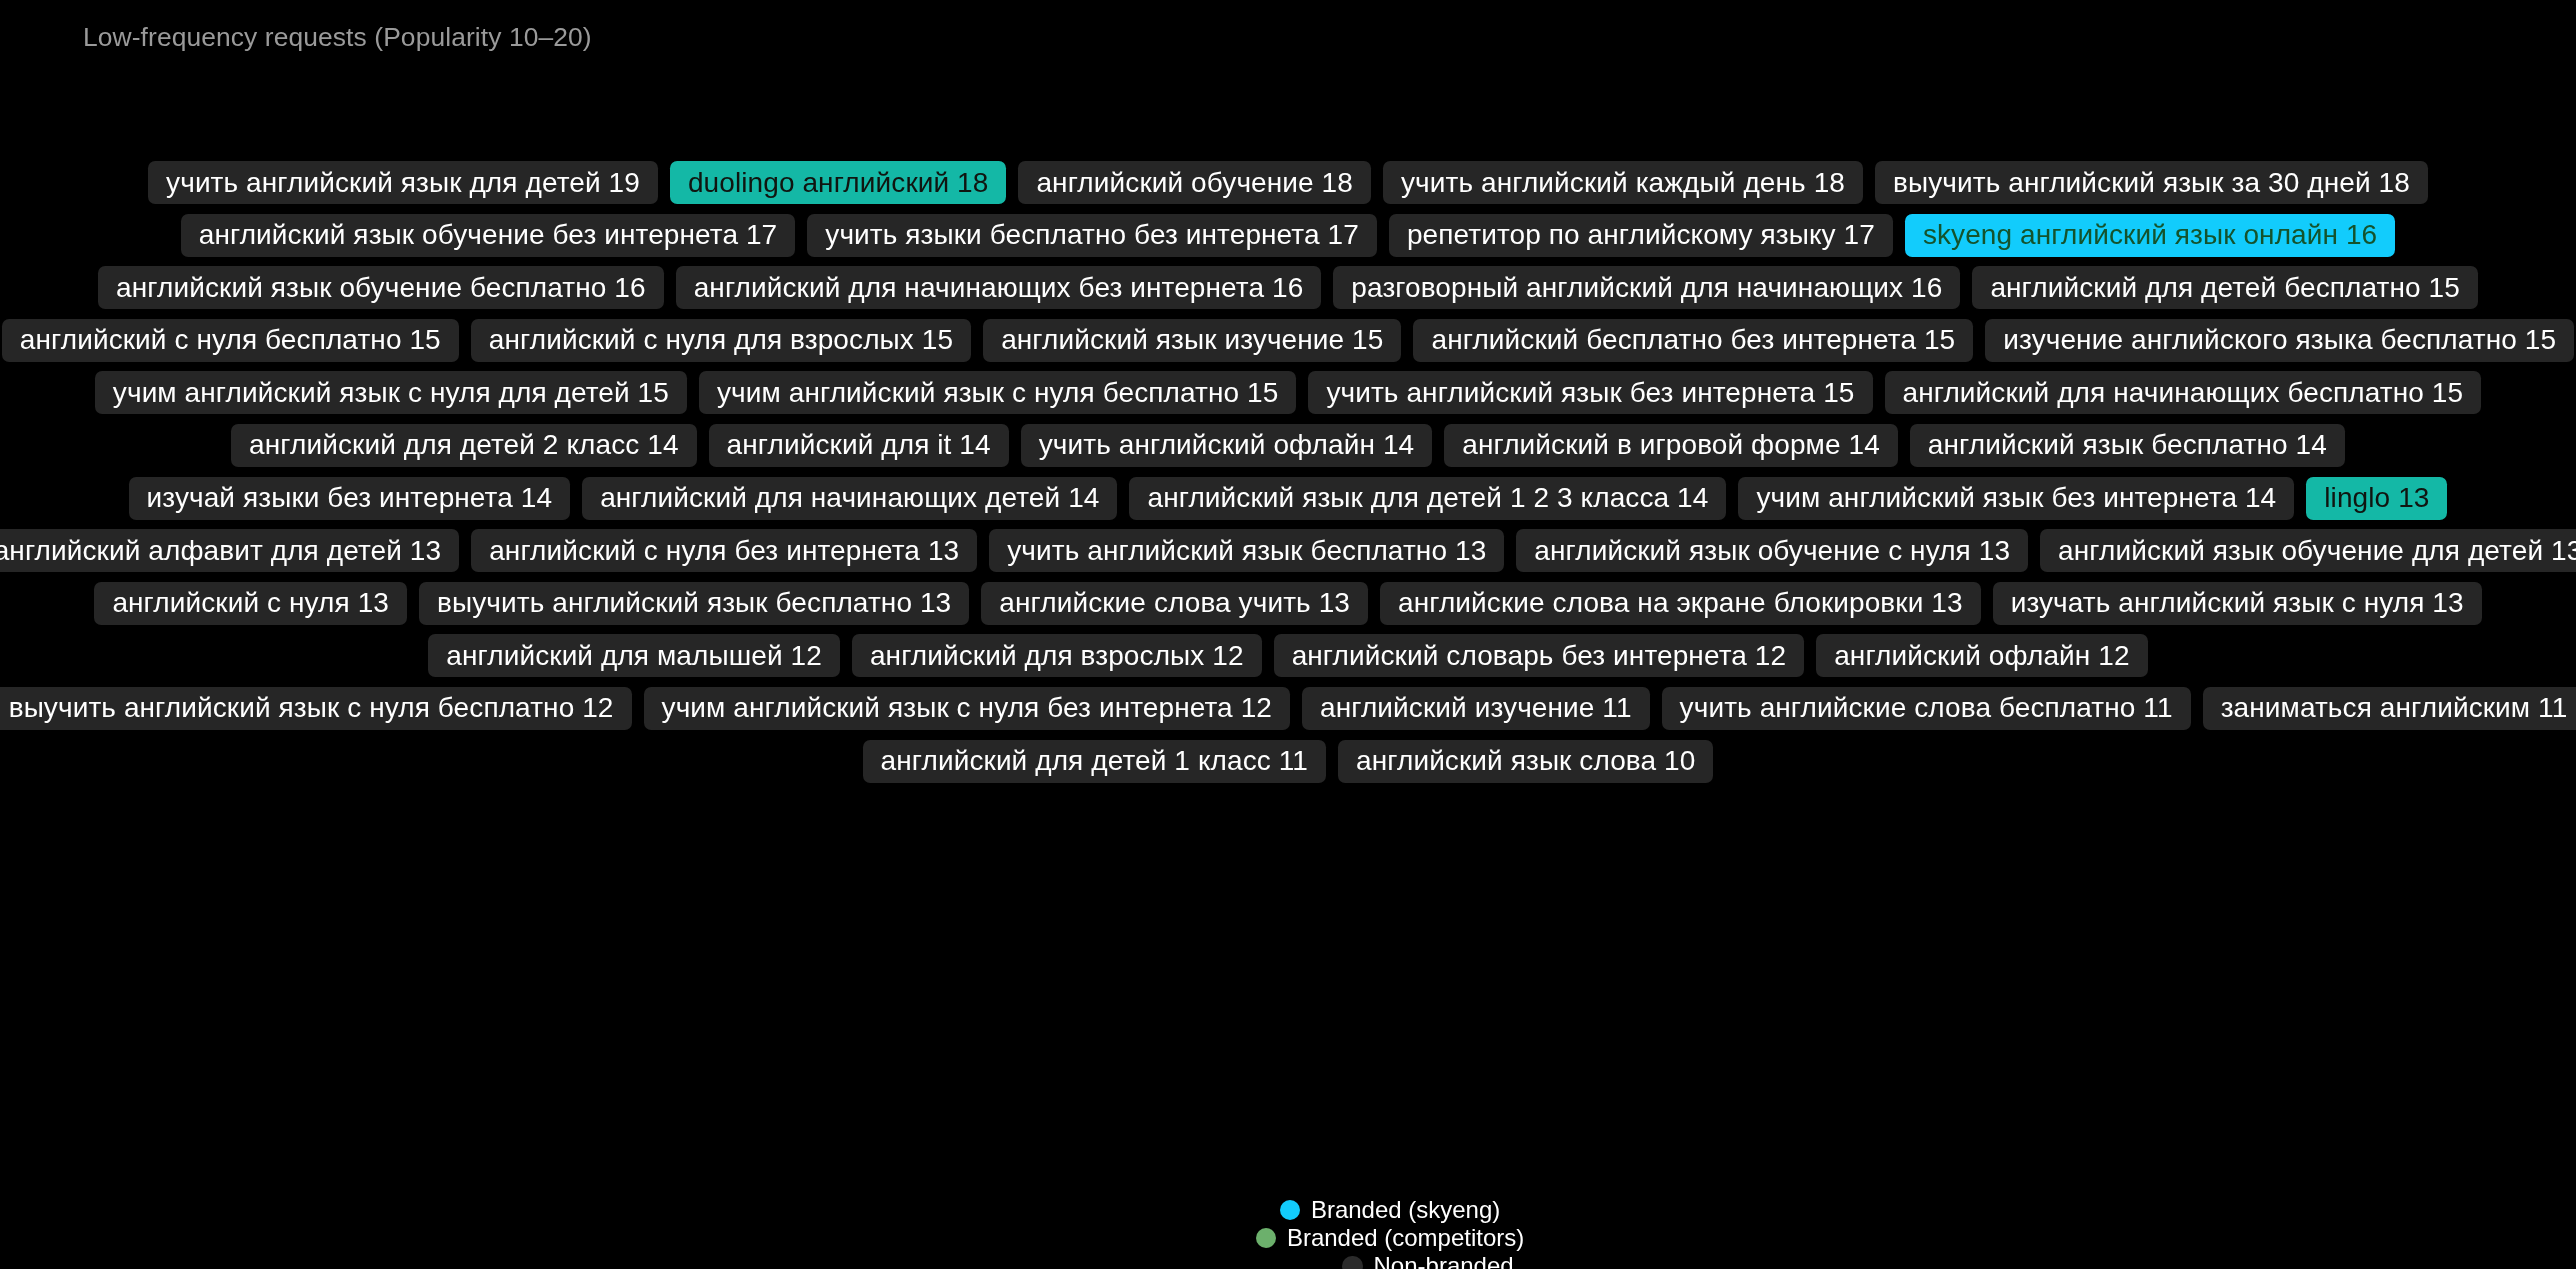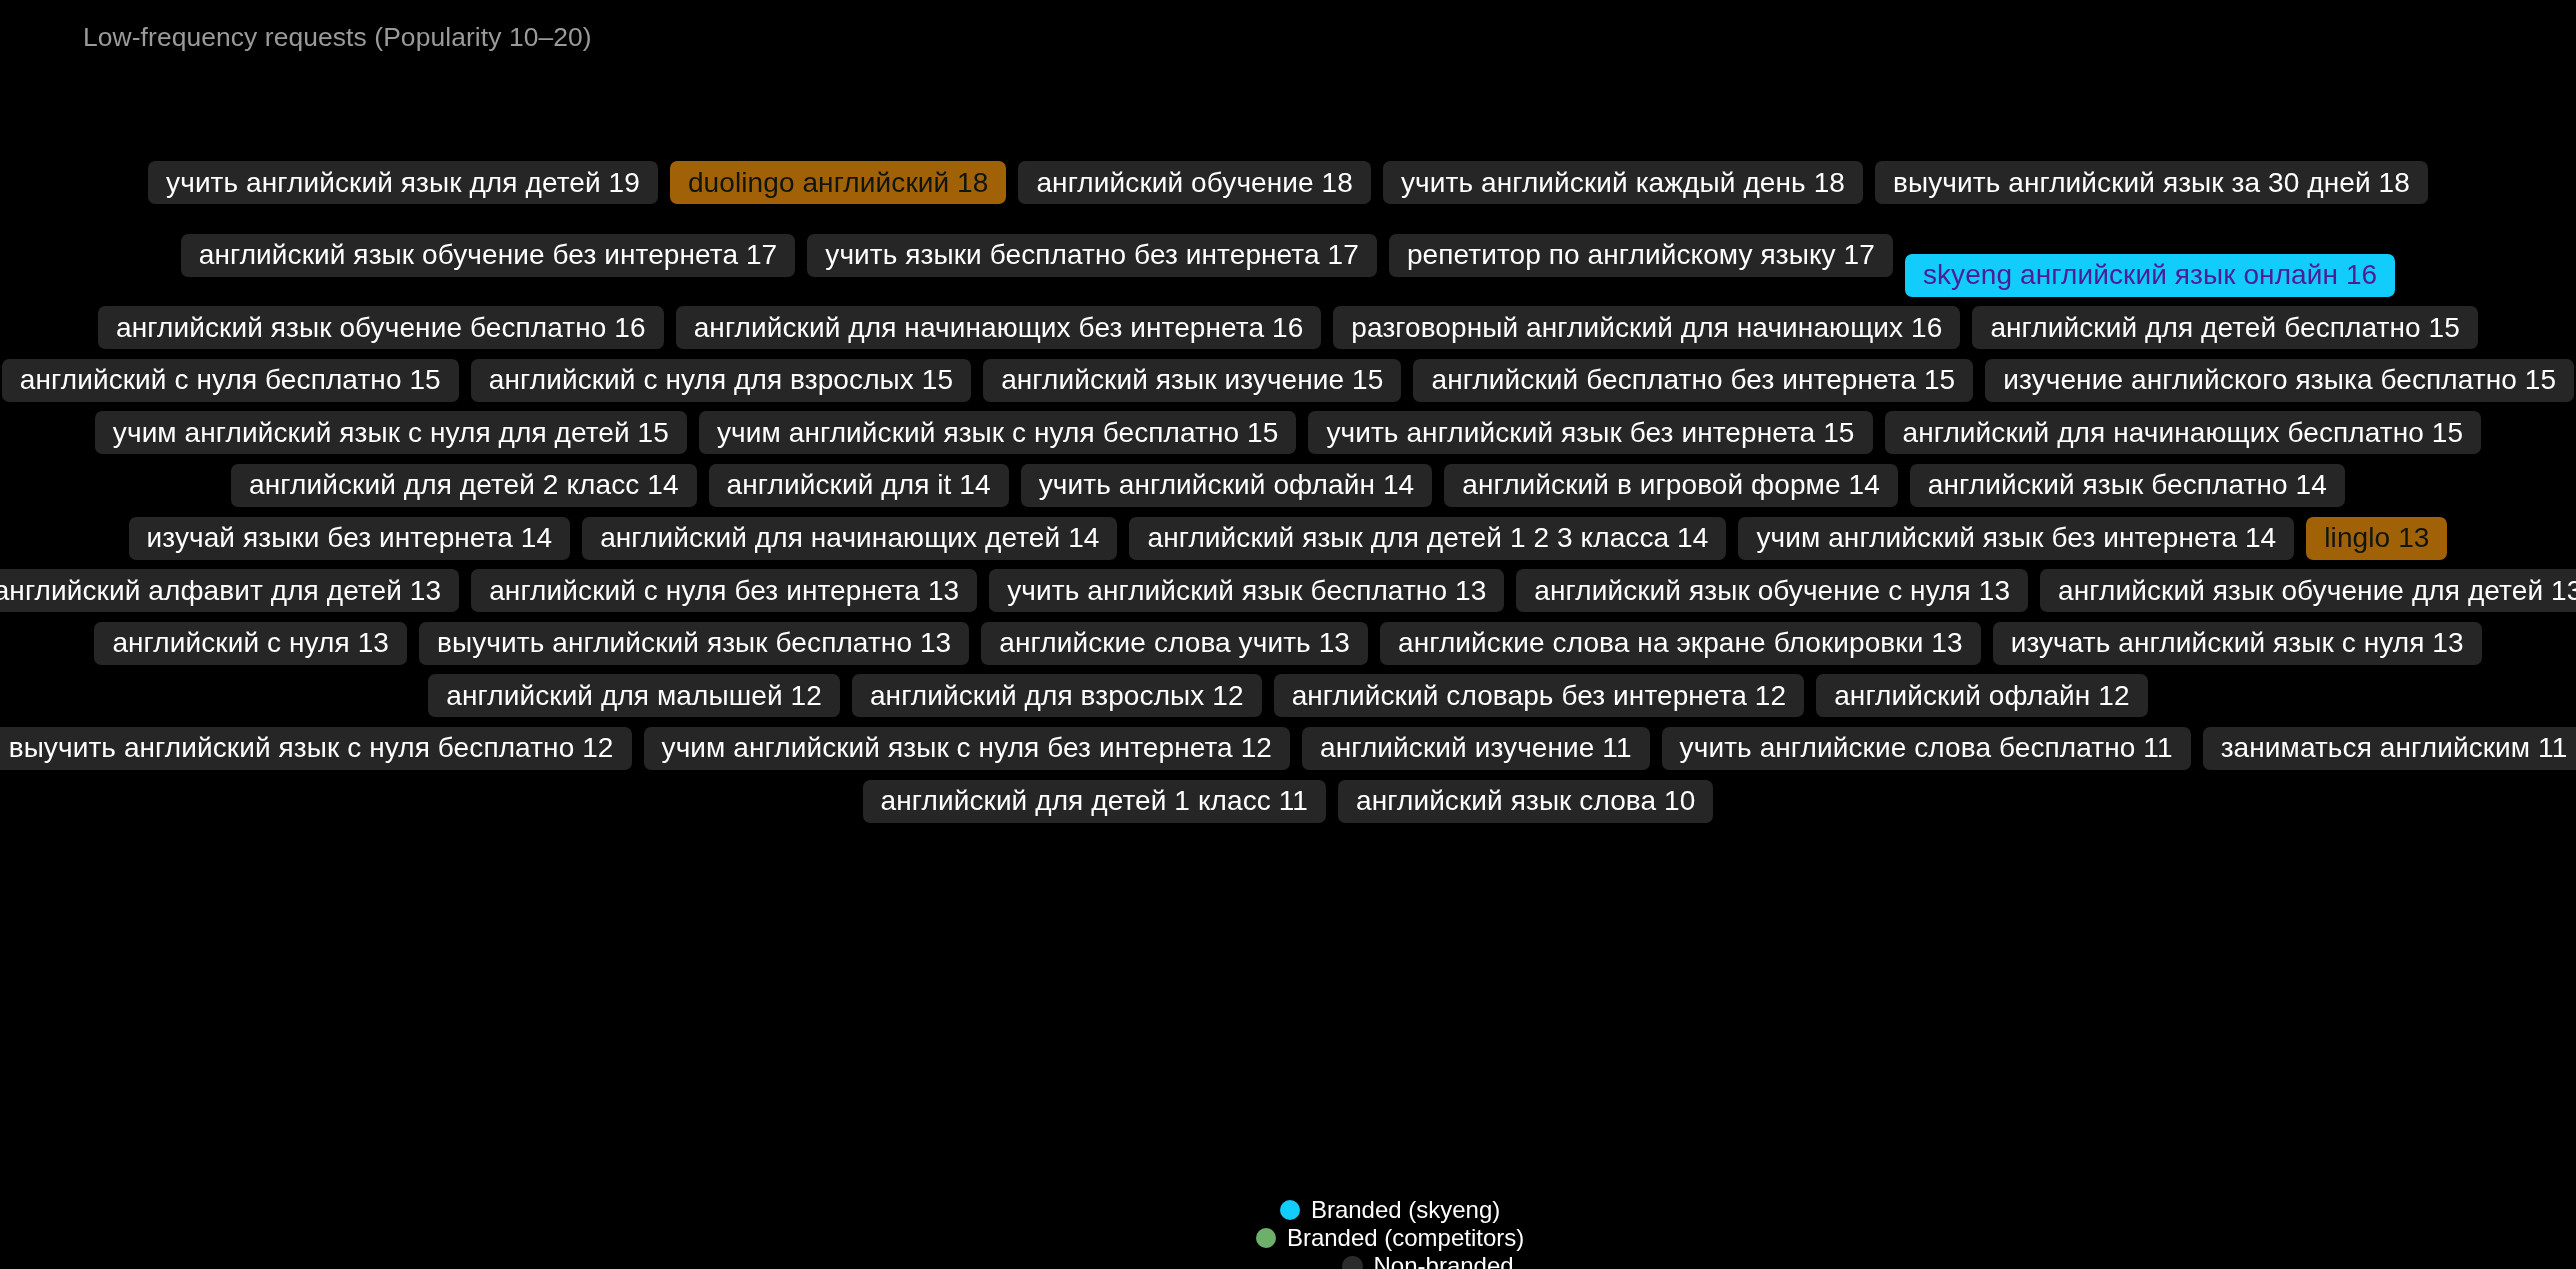--- a/index.html
+++ b/index.html
@@ -53,27 +53,26 @@
     font-size: 28px;
     line-height: 1;
     white-space: nowrap;
     letter-spacing: 0.1px;
   }
   .tag.nonbranded {
     background: #262626;
     color: #ffffff;
   }
   .tag.competitor {
-    background: #a16207;
+    background: #14b8a6;
     color: #101510;
   }
   .tag.skyeng {
     background: #12ccfc;
-    color: #4c1d95;
-    margin-top: 40px;
+    color: #14532d;
   }
   #legend {
     position: absolute;
     left: 0;
     top: 1196px;
     width: 2576px;
     display: flex;
     flex-direction: column;
     justify-content: center;
     align-items: center;

